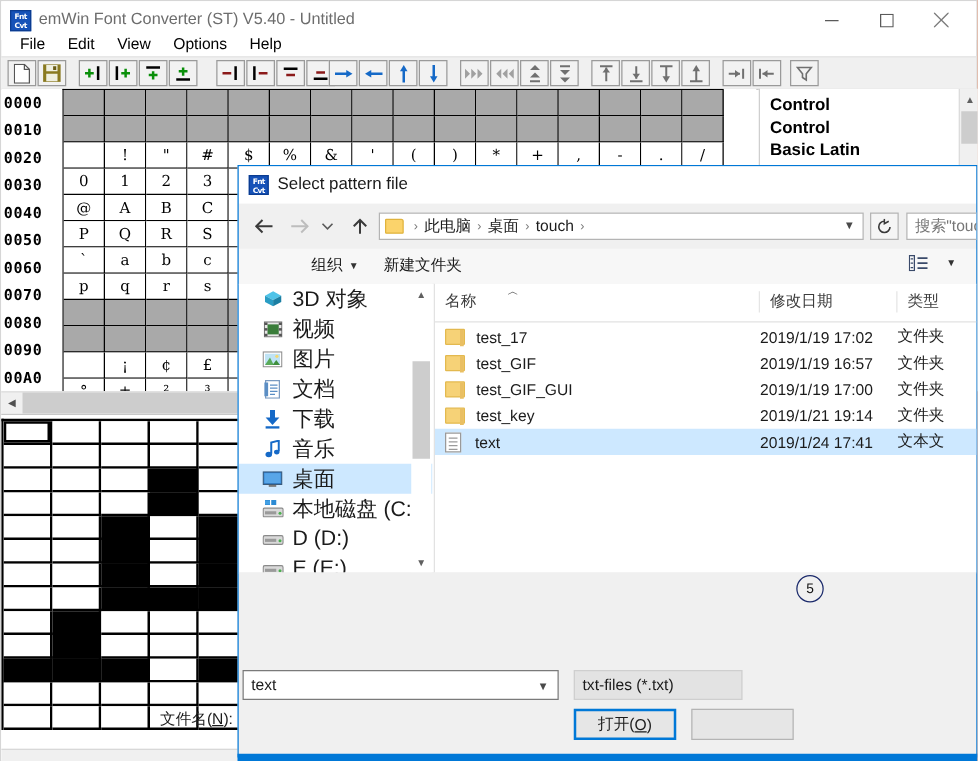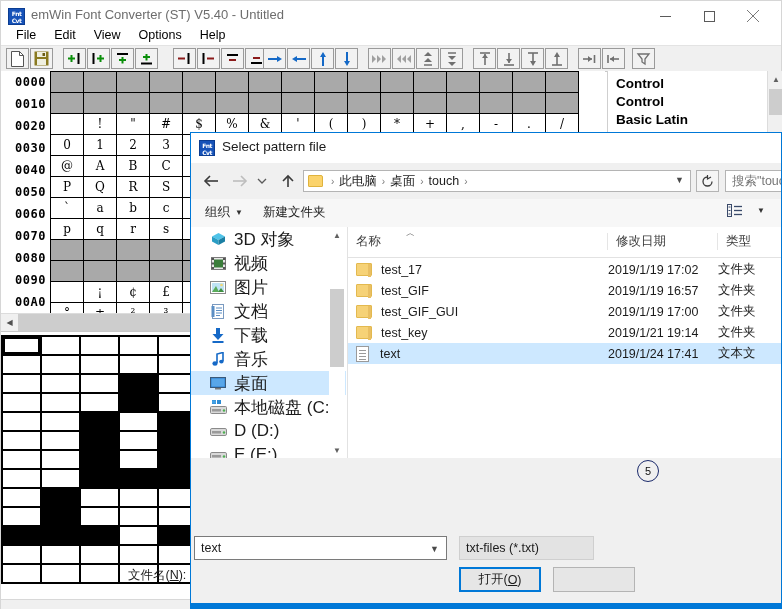--- a/index.html
+++ b/index.html
@@ -25,21 +25,21 @@
   .menu-item{font-size:12.5px;color:#000;padding:2px 9px;font-family:"Liberation Sans",sans-serif;}
 
   .toolbar{position:absolute;left:0;top:44px;width:780px;height:25px;border-top:1px solid #e3e3e3;border-bottom:1px solid #c8c8c8;background:#f0f0f0;}
   .tb-grp{position:absolute;top:2px;height:21px;display:flex;}
   .tb-btn{width:23px;height:21px;border:1px solid #9a9a9a;background:#f2f2f2;box-sizing:border-box;margin-right:1px;
           display:flex;align-items:center;justify-content:center;position:relative;}
   .tb-btn svg{display:block;}
 
   
   .charmap{position:absolute;left:0;top:70px;width:604px;height:242px;background:#fff;overflow:hidden;}
-  .cm-rowlabels{position:absolute;left:0;top:0;width:45px;text-align:right;}
+  .cm-rowlabels{position:absolute;left:0;top:0;width:45px;}
   .cm-lbl{height:22px;line-height:22px;font-family:"DejaVu Sans Mono","Liberation Mono",monospace;font-weight:bold;font-size:12px;letter-spacing:0.5px;padding-left:2px;}
   .cm-grid{position:absolute;left:49px;top:0;border-left:1px solid #000;border-top:1px solid #000;}
   .cm-row{display:flex;}
   .cm-cell{width:33px;height:21px;border-right:1px solid #000;border-bottom:1px solid #000;box-sizing:border-box;
            display:flex;align-items:center;justify-content:center;font-family:"DejaVu Serif","Liberation Serif",serif;font-size:12px;background:#fff;}
   .cm-cell.blocked{background:#a9a9a9;}
 
   .rangelist{position:absolute;left:606px;top:70px;width:176px;height:242px;background:#fff;border-left:1px solid #cfcfcf;overflow:hidden;}
   .range-item{height:18px;line-height:18px;padding-left:8px;font-size:13.5px;font-weight:bold;font-family:"Liberation Sans",sans-serif;color:#000;}
   .rl-scroll{position:absolute;right:0;top:0;width:16px;height:242px;background:#f0f0f0;border-left:1px solid #dcdcdc;}
@@ -75,21 +75,21 @@
   .crumb-folder{width:15px;height:12px;background:#fbd36b;border:1px solid #e0b33c;border-radius:1px 2px 1px 1px;box-sizing:border-box;margin-right:3px;}
   .crumb{font-size:12.5px;color:#1b1b1b;font-family:"Liberation Sans",sans-serif;white-space:nowrap;}
   .crumb-sep{color:#7a7a7a;font-size:10px;padding:0 5px;}
   .crumb-caret{position:absolute;right:6px;top:4px;color:#4a4a4a;font-size:9px;}
   .nav-refresh{position:absolute;left:505px;top:7px;width:23px;height:22px;border:1px solid #b4b4b4;background:#f5f5f5;box-sizing:border-box;
                display:flex;align-items:center;justify-content:center;color:#4a4a4a;font-size:12px;}
   .searchbox{position:absolute;left:534px;top:7px;width:120px;height:22px;background:#fff;border:1px solid #b4b4b4;box-sizing:border-box;
              display:flex;align-items:center;padding-left:6px;font-size:12.5px;color:#767676;}
 
   .dlg-cmd{position:absolute;left:0;top:66px;width:590px;height:28px;background:#f7f7f7;border-bottom:1px solid #e0e0e0;}
-  .cmd-item{position:absolute;top:5px;font-size:12.5px;color:#1b1b1b;font-family:"Liberation Sans",sans-serif;display:flex;align-items:center;}
+  .cmd-item{position:absolute;top:5px;font-size:12.5px;color:#1b1b1b;font-family:"Liberation Sans",sans-serif;display:flex;align-items:center;margin-left:44px;}
   .cmd-organize{left:14px;} .cmd-newfolder{left:72px;}
   .cmd-caret{font-size:8px;color:#333;margin-left:5px;}
   .cmd-view{position:absolute;right:38px;top:5px;display:flex;align-items:center;}
   .cmd-viewcaret{position:absolute;right:16px;top:7px;font-size:8px;color:#333;}
 
   .dlg-body{position:absolute;left:0;top:94px;width:590px;height:231px;background:#fff;border-bottom:1px solid #dedede;}
   .tree{position:absolute;left:0;top:0;width:155px;height:231px;background:#fff;overflow:hidden;}
   .tree-row{height:24px;display:flex;align-items:center;padding-left:18px;font-size:17px;color:#1b1b1b;font-family:"Liberation Sans",sans-serif;}
   .tree-row.sel{background:#cde8ff;}
   .tree-row .ti{width:18px;height:16px;margin-right:7px;display:flex;align-items:center;justify-content:center;}

